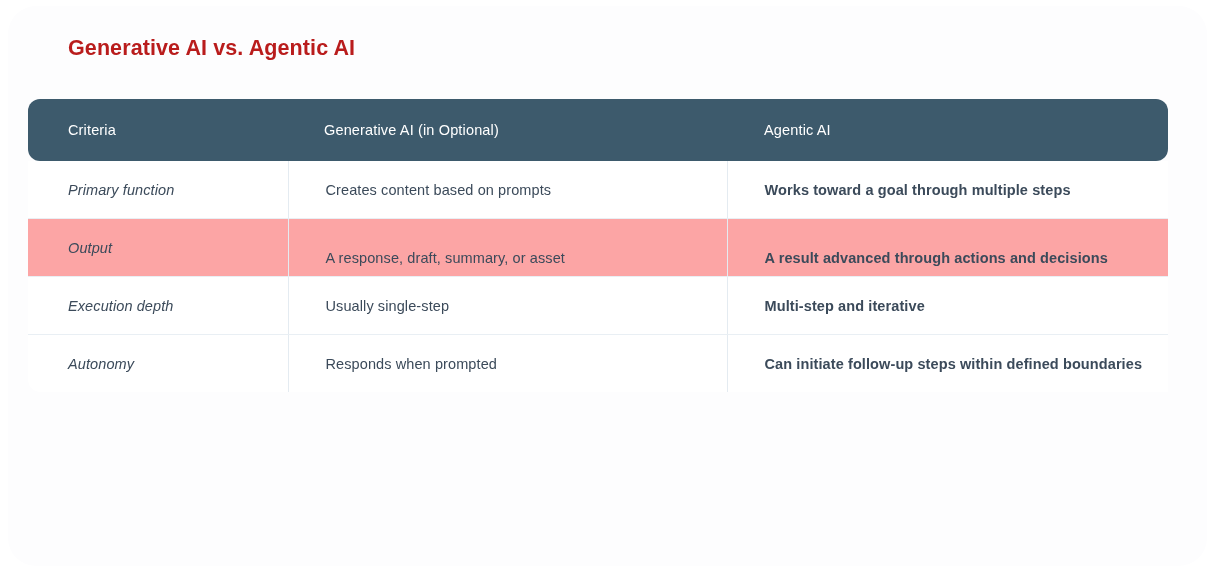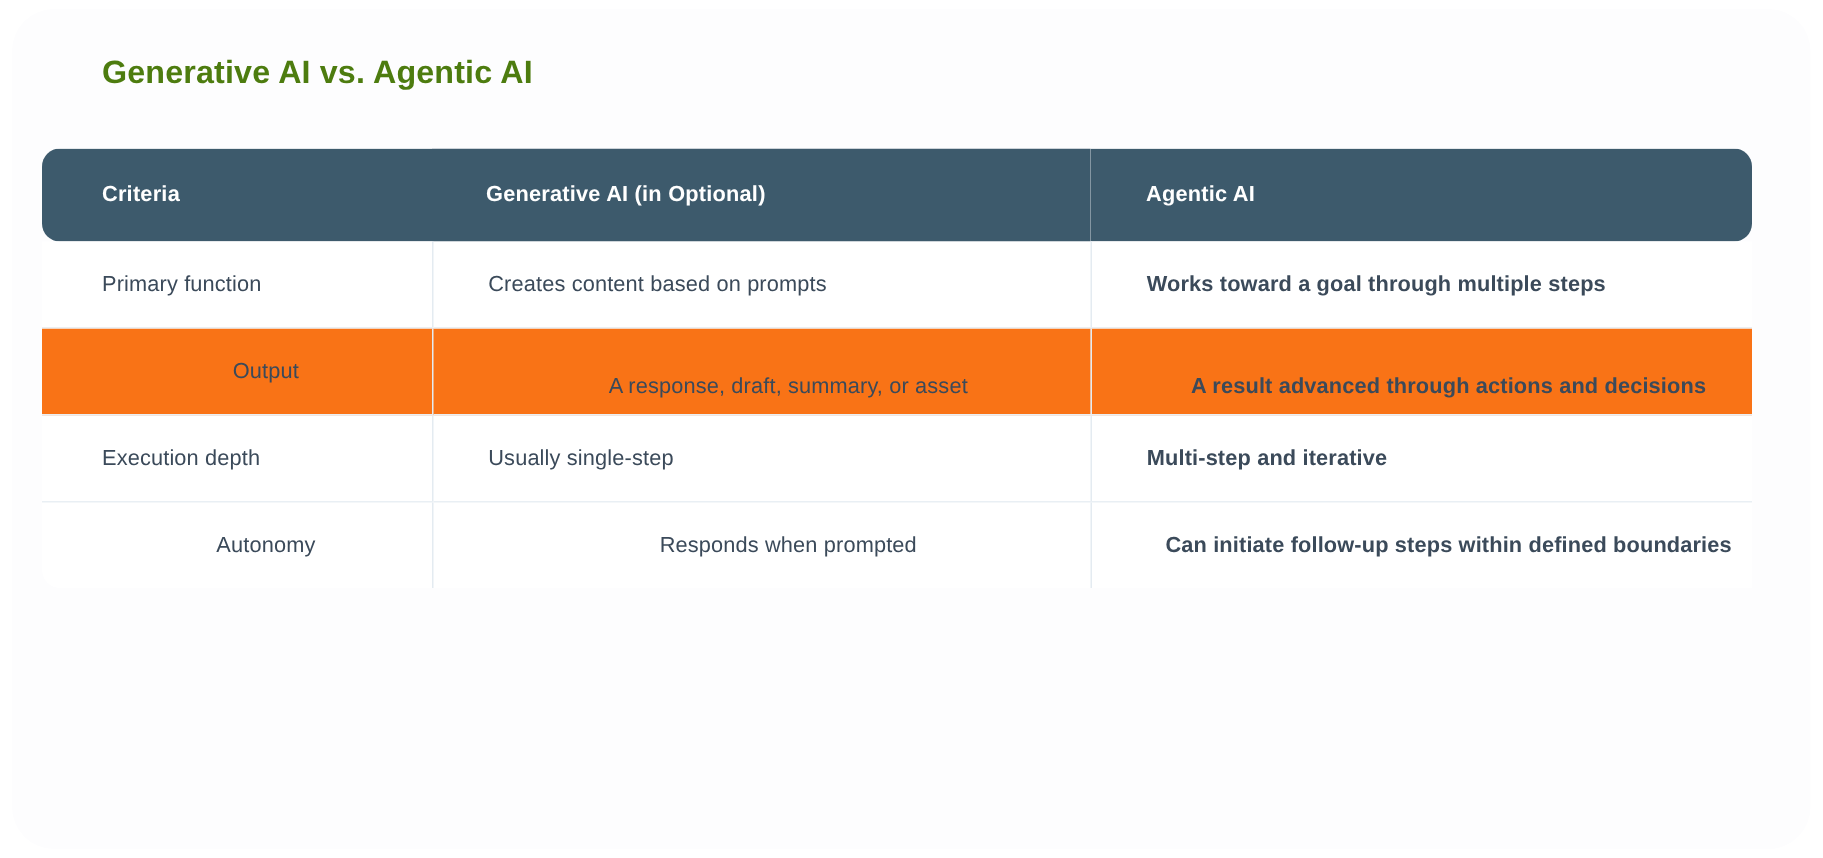--- a/index.html
+++ b/index.html
@@ -26,21 +26,21 @@
     overflow: hidden;
   }
 
   #page-title {
     position: absolute;
     left: 60px;
     top: 30px;
     font-size: 21.5px;
     font-weight: 600;
     letter-spacing: 0.1px;
-    color: #4d7c0f;
+    color: #b91c1c;
     white-space: nowrap;
   }
 
   
   #comparison-table {
     position: absolute;
     left: 20px;
     top: 93px;
     width: 1140px;
     border-collapse: collapse;
@@ -55,55 +55,56 @@
 
   thead tr {
     background: #3d5a6c;
   }
   thead th {
     height: 62px;
     padding: 0 0 0 40px;
     text-align: left;
     vertical-align: middle;
     font-size: 14.5px;
-    font-weight: 700;
+    font-weight: 400;
     color: #ffffff;
     letter-spacing: 0.15px;
     white-space: nowrap;
   }
   thead th.th-criteria {
     border-top-left-radius: 12px;
     border-bottom-left-radius: 12px;
     padding-left: 40px;
   }
   thead th.th-agentic {
     border-top-right-radius: 12px;
     border-bottom-right-radius: 12px;
   }
   thead th.th-gen { padding-left: 36px; }
   thead th.th-agentic { padding-left: 37px; }
 
   tbody tr { background: #ffffff; }
-  tbody tr.shaded { background: #f97316; text-align: center; }
+  tbody tr.shaded { background: #fca5a5; }
 
   tbody td {
     height: 55px;
     font-size: 14.5px;
     font-weight: 400;
     color: #3b4a5a;
     letter-spacing: 0.1px;
     white-space: nowrap;
     border-bottom: 1px solid #e9eff4;
     vertical-align: middle;
   }
-  tbody tr:last-child td { border-bottom: none; text-align: center; }
+  tbody tr:last-child td { border-bottom: none; }
 
   td.cell-criteria {
     padding-left: 40px;
     vertical-align: middle;
+    font-style: italic;
   }
   td.cell-desc {
     padding-left: 37px;
     border-left: 1px solid #e4ebf1;
   }
   td.cell-agentic { padding-left: 37px; font-weight: bold; }
 
   
   tr.shaded td.cell-desc .cell-text { position: relative; top: 10px; }
 

